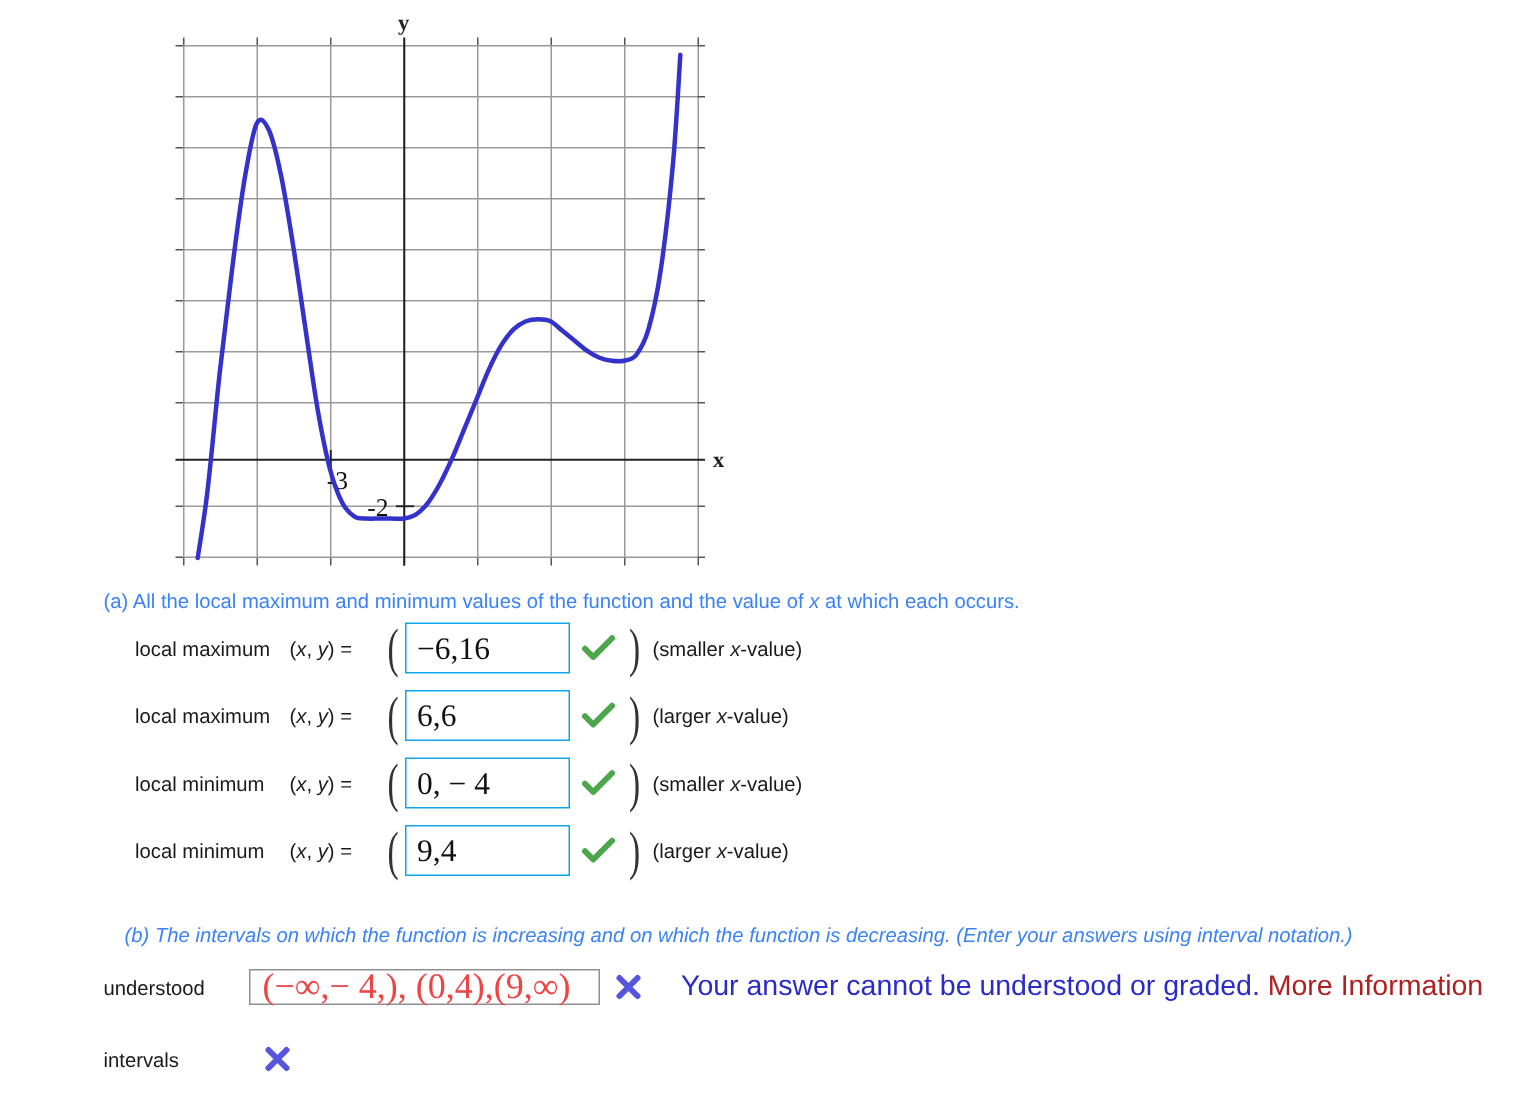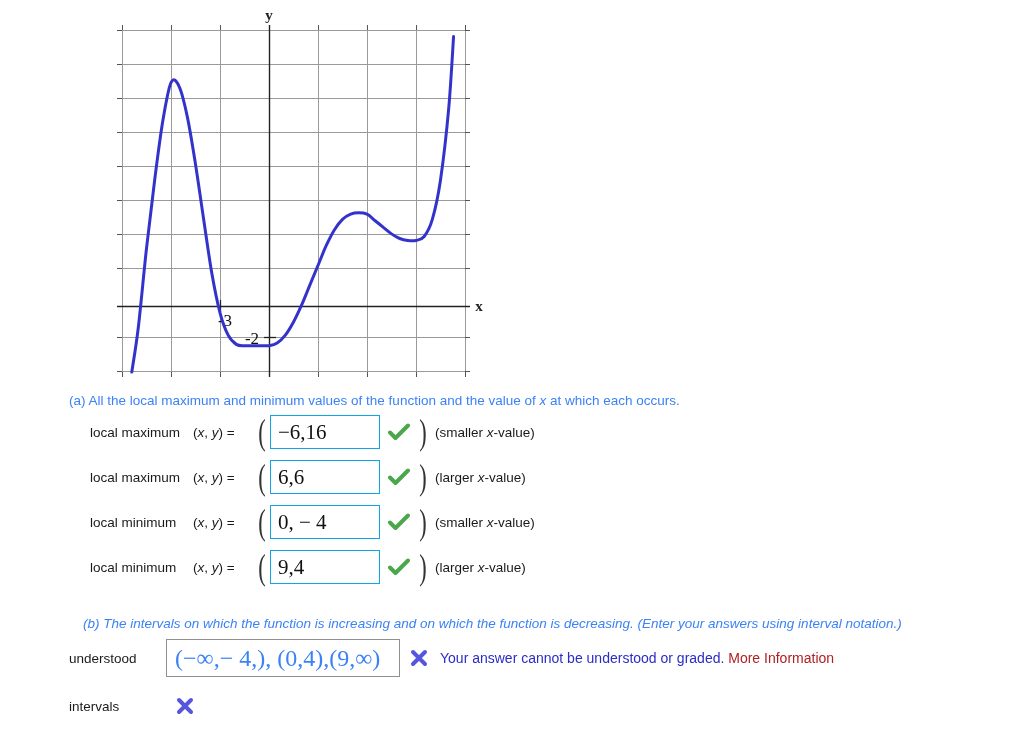--- a/index.html
+++ b/index.html
@@ -131,38 +131,38 @@
     display: flex;
     align-items: center;
     white-space: nowrap;
   }
   .b-label {
     font-size: 13.5px;
     width: 97px;
     color: #1a1a1a;
   }
   .interval-box {
-    height: 38px;
+    height: 24px;
     border: 1px solid #8f8f8f;
     background: #ffffff;
     box-sizing: border-box;
     display: flex;
     align-items: center;
     padding: 0 8px;
     font-family: "Liberation Serif", serif;
     font-size: 24px;
-    color: #3b82f6;
+    color: #ef4444;
   }
   #box-increasing { width: 234px; }
   #box-decreasing { width: 128px; }
 
   .error-msg {
-    font-size: 14px;
+    font-size: 19px;
     color: #2b2bc8;
-    margin-left: 6px;
+    margin-left: 20px;
   }
   .more-info {
     color: #b02020;
     text-decoration: none;
     cursor: pointer;
   }
 </style>
 </head>
 <body>
 

